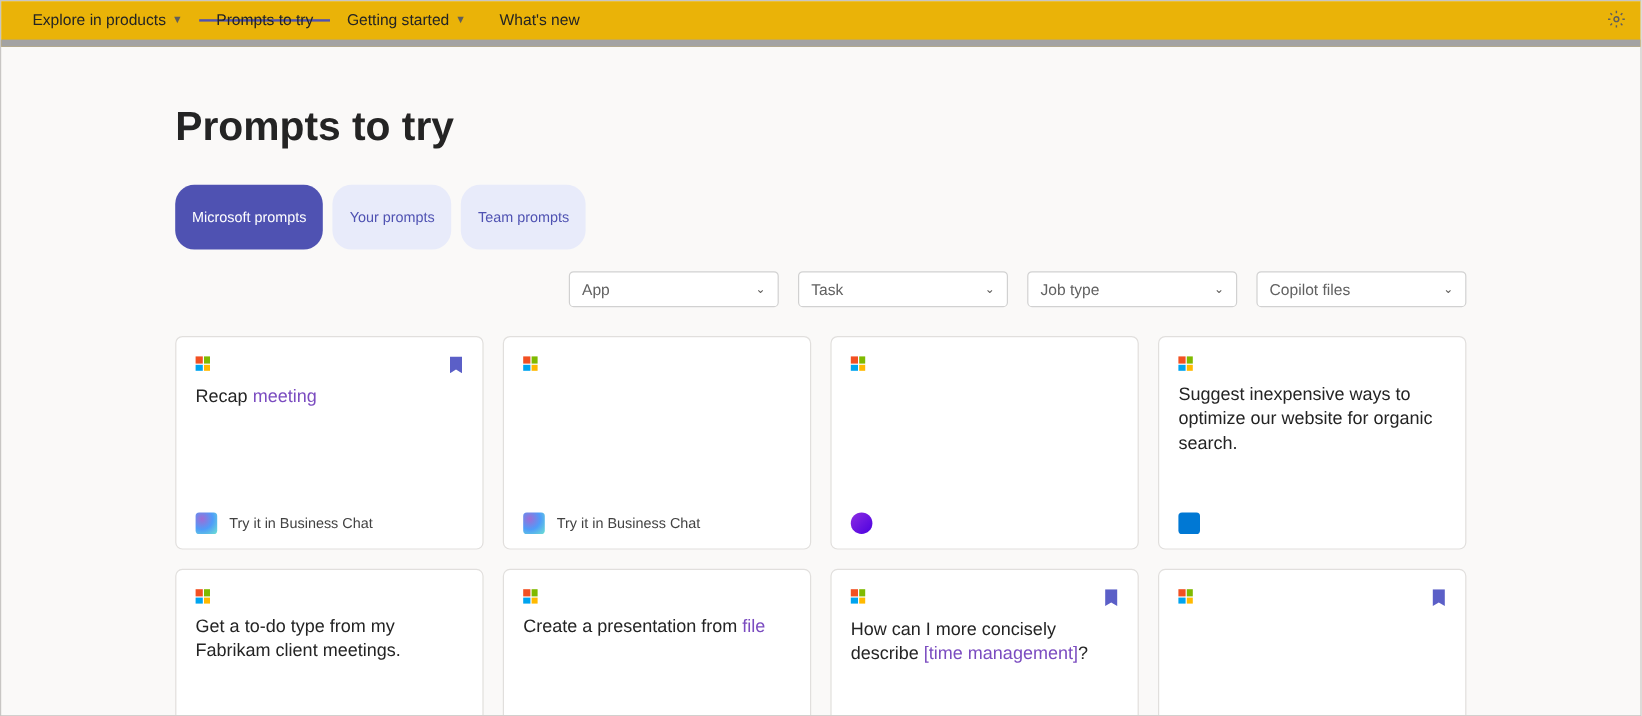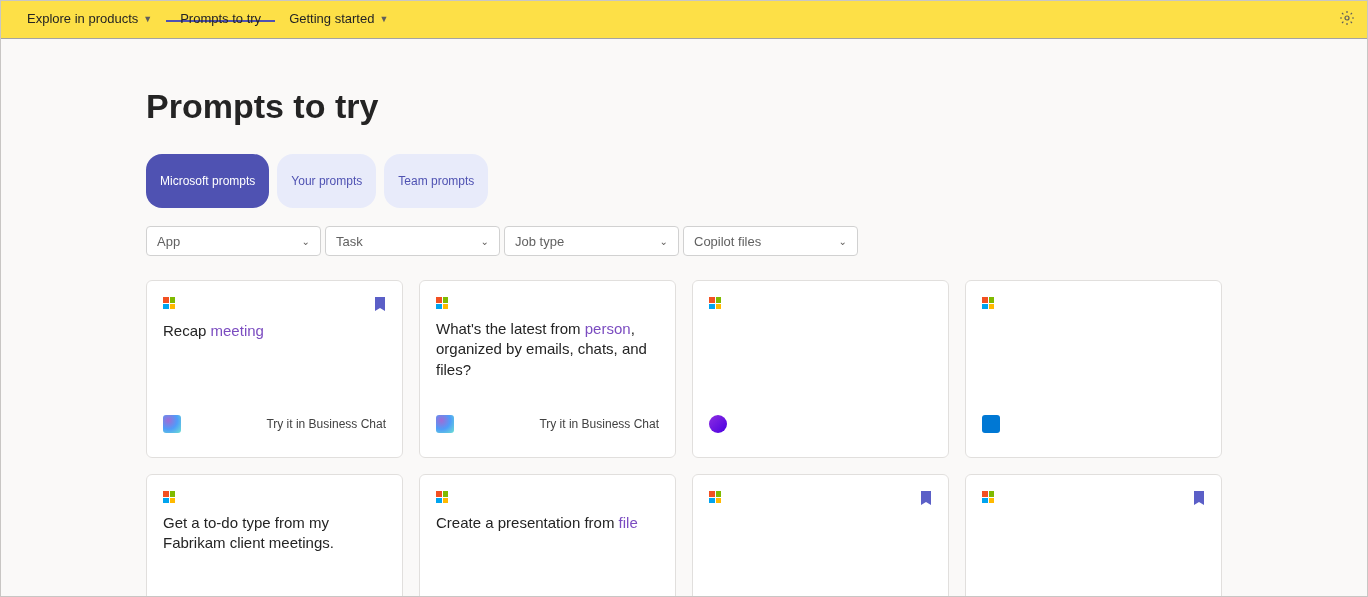--- a/index.html
+++ b/index.html
@@ -9,22 +9,22 @@
     color: #242424;
     font-size: 14px;
     overflow-x: hidden;
   }
   
   .topnav {
     display: flex;
     align-items: center;
     height: 38px;
     padding: 16px 12px;
-    border-bottom: 1px solid #a3a3a3;
-    background: #fde047;
+    border-bottom: 6px solid #a3a3a3;
+    background: #eab308;
     justify-content: space-between;
   }
   .topnav-left { display: flex; align-items: center; height: 100%; gap: 0; }
   .nav-item {
     display: flex; align-items: center; height: 100%;
     padding: 0 14px;
     font-size: 13px;
     color: #242424;
     cursor: pointer;
     border-bottom: 2px solid transparent;
@@ -50,21 +50,21 @@
   .pill {
     padding: 20px 14px;
     border-radius: 16px;
     font-size: 12px;
     cursor: pointer;
     background: #e8ebfa;
     color: #4f52b2;
   }
   .pill.active { background: #4f52b2; color: #fff; }
   
-  .filters { display: flex; gap: 4px; margin-bottom: 24px; }
+  .filters { display: flex; gap: 16px; margin-bottom: 24px; justify-content: flex-end; }
   .filter {
     width: 175px;
     height: 30px;
     background: #fff;
     border: 1px solid #d1d1d1;
     border-radius: 4px;
     padding: 0 10px;
     display: flex; align-items: center; justify-content: space-between;
     font-size: 13px;
     color: #616161;
@@ -74,21 +74,21 @@
   
   .grid {
     display: grid;
     grid-template-columns: repeat(4, 1fr);
     gap: 16px;
   }
   .card {
     background: #fff;
     border: 1px solid #e1dfdd;
     border-radius: 6px;
-    padding: 16px 16px 24px 16px;
+    padding: 16px 16px 12px 16px;
     height: 178px;
     display: flex; flex-direction: column;
     cursor: pointer;
     position: relative;
   }
   .card-top {
     display: flex; justify-content: space-between; align-items: flex-start;
     margin-bottom: 10px;
   }
   .ms-logo {
@@ -105,21 +105,20 @@
     line-height: 1.35;
     color: #242424;
     flex-grow: 0;
   }
   .placeholder { color: #7b4cc0; }
   .card-footer {
     margin-top: auto;
     display: flex; align-items: center; gap: 10px;
     font-size: 12px;
     color: #424242;
-    justify-content: space-between;
   }
   .app-icon {
     width: 18px; height: 18px;
     border-radius: 3px;
     display: flex; align-items: center; justify-content: center;
     font-size: 10px; font-weight: 700; color: #fff;
     flex-shrink: 0;
   }
   .icon-bizchat { background: radial-gradient(circle at 30% 30%, #a06cd5, #4f9cf9, #6de2d2); }
   .icon-loop { background: linear-gradient(135deg, #8e2de2, #4a00e0); border-radius: 50%; }
@@ -149,20 +148,23 @@
       <div class="nav-item">
         <span>Explore in products</span>
         <span class="nav-chevron">▼</span>
       </div>
       <div class="nav-item active">
         <span>Prompts to try</span>
       </div>
       <div class="nav-item">
         <span>Getting started</span>
         <span class="nav-chevron">▼</span>
+      </div>
+      <div class="nav-item">
+        <span>What's new</span>
       </div>
     </div>
     <div>
       <svg class="gear" viewBox="0 0 16 16" fill="none" stroke="currentColor" stroke-width="1.2">
         <circle cx="8" cy="8" r="2"></circle>
         <path d="M8 1v2M8 13v2M1 8h2M13 8h2M3 3l1.4 1.4M11.6 11.6L13 13M3 13l1.4-1.4M11.6 4.4L13 3"></path>
       </svg>
     </div>
   </div>
 
@@ -215,21 +217,20 @@
         </div>
         <div class="card">
           <div class="card-top">
             <div class="ms-logo">
               <div></div>
               <div></div>
               <div></div>
               <div></div>
             </div>
           </div>
-          <div class="card-title">What's the latest from <span class="placeholder">person</span>, organized by emails, chats, and files?</div>
           <div class="card-footer">
             <div class="app-icon icon-bizchat"></div>
             <span>Try it in Business Chat</span>
           </div>
         </div>
         <div class="card">
           <div class="card-top">
             <div class="ms-logo">
               <div></div>
               <div></div>
@@ -243,20 +244,21 @@
         </div>
         <div class="card">
           <div class="card-top">
             <div class="ms-logo">
               <div></div>
               <div></div>
               <div></div>
               <div></div>
             </div>
           </div>
+          <div class="card-title">Suggest inexpensive ways to optimize our website for organic search.</div>
           <div class="card-footer">
             <div class="app-icon icon-outlook"></div>
           </div>
         </div>
         <div class="card">
           <div class="card-top">
             <div class="ms-logo">
               <div></div>
               <div></div>
               <div></div>
@@ -292,20 +294,21 @@
             <div class="ms-logo">
               <div></div>
               <div></div>
               <div></div>
               <div></div>
             </div>
             <svg viewBox="0 0 12 14" class="bookmark">
               <path d="M1 0h10v14l-5-3-5 3z" fill="currentColor"></path>
             </svg>
           </div>
+          <div class="card-title">How can I more concisely describe <span class="placeholder">[time management]</span>?</div>
           <div class="card-footer">
             <div class="app-icon icon-word">
               <span class="app-letter">W</span>
             </div>
             <span>Try it in Word</span>
           </div>
         </div>
         <div class="card">
           <div class="card-top">
             <div class="ms-logo">

